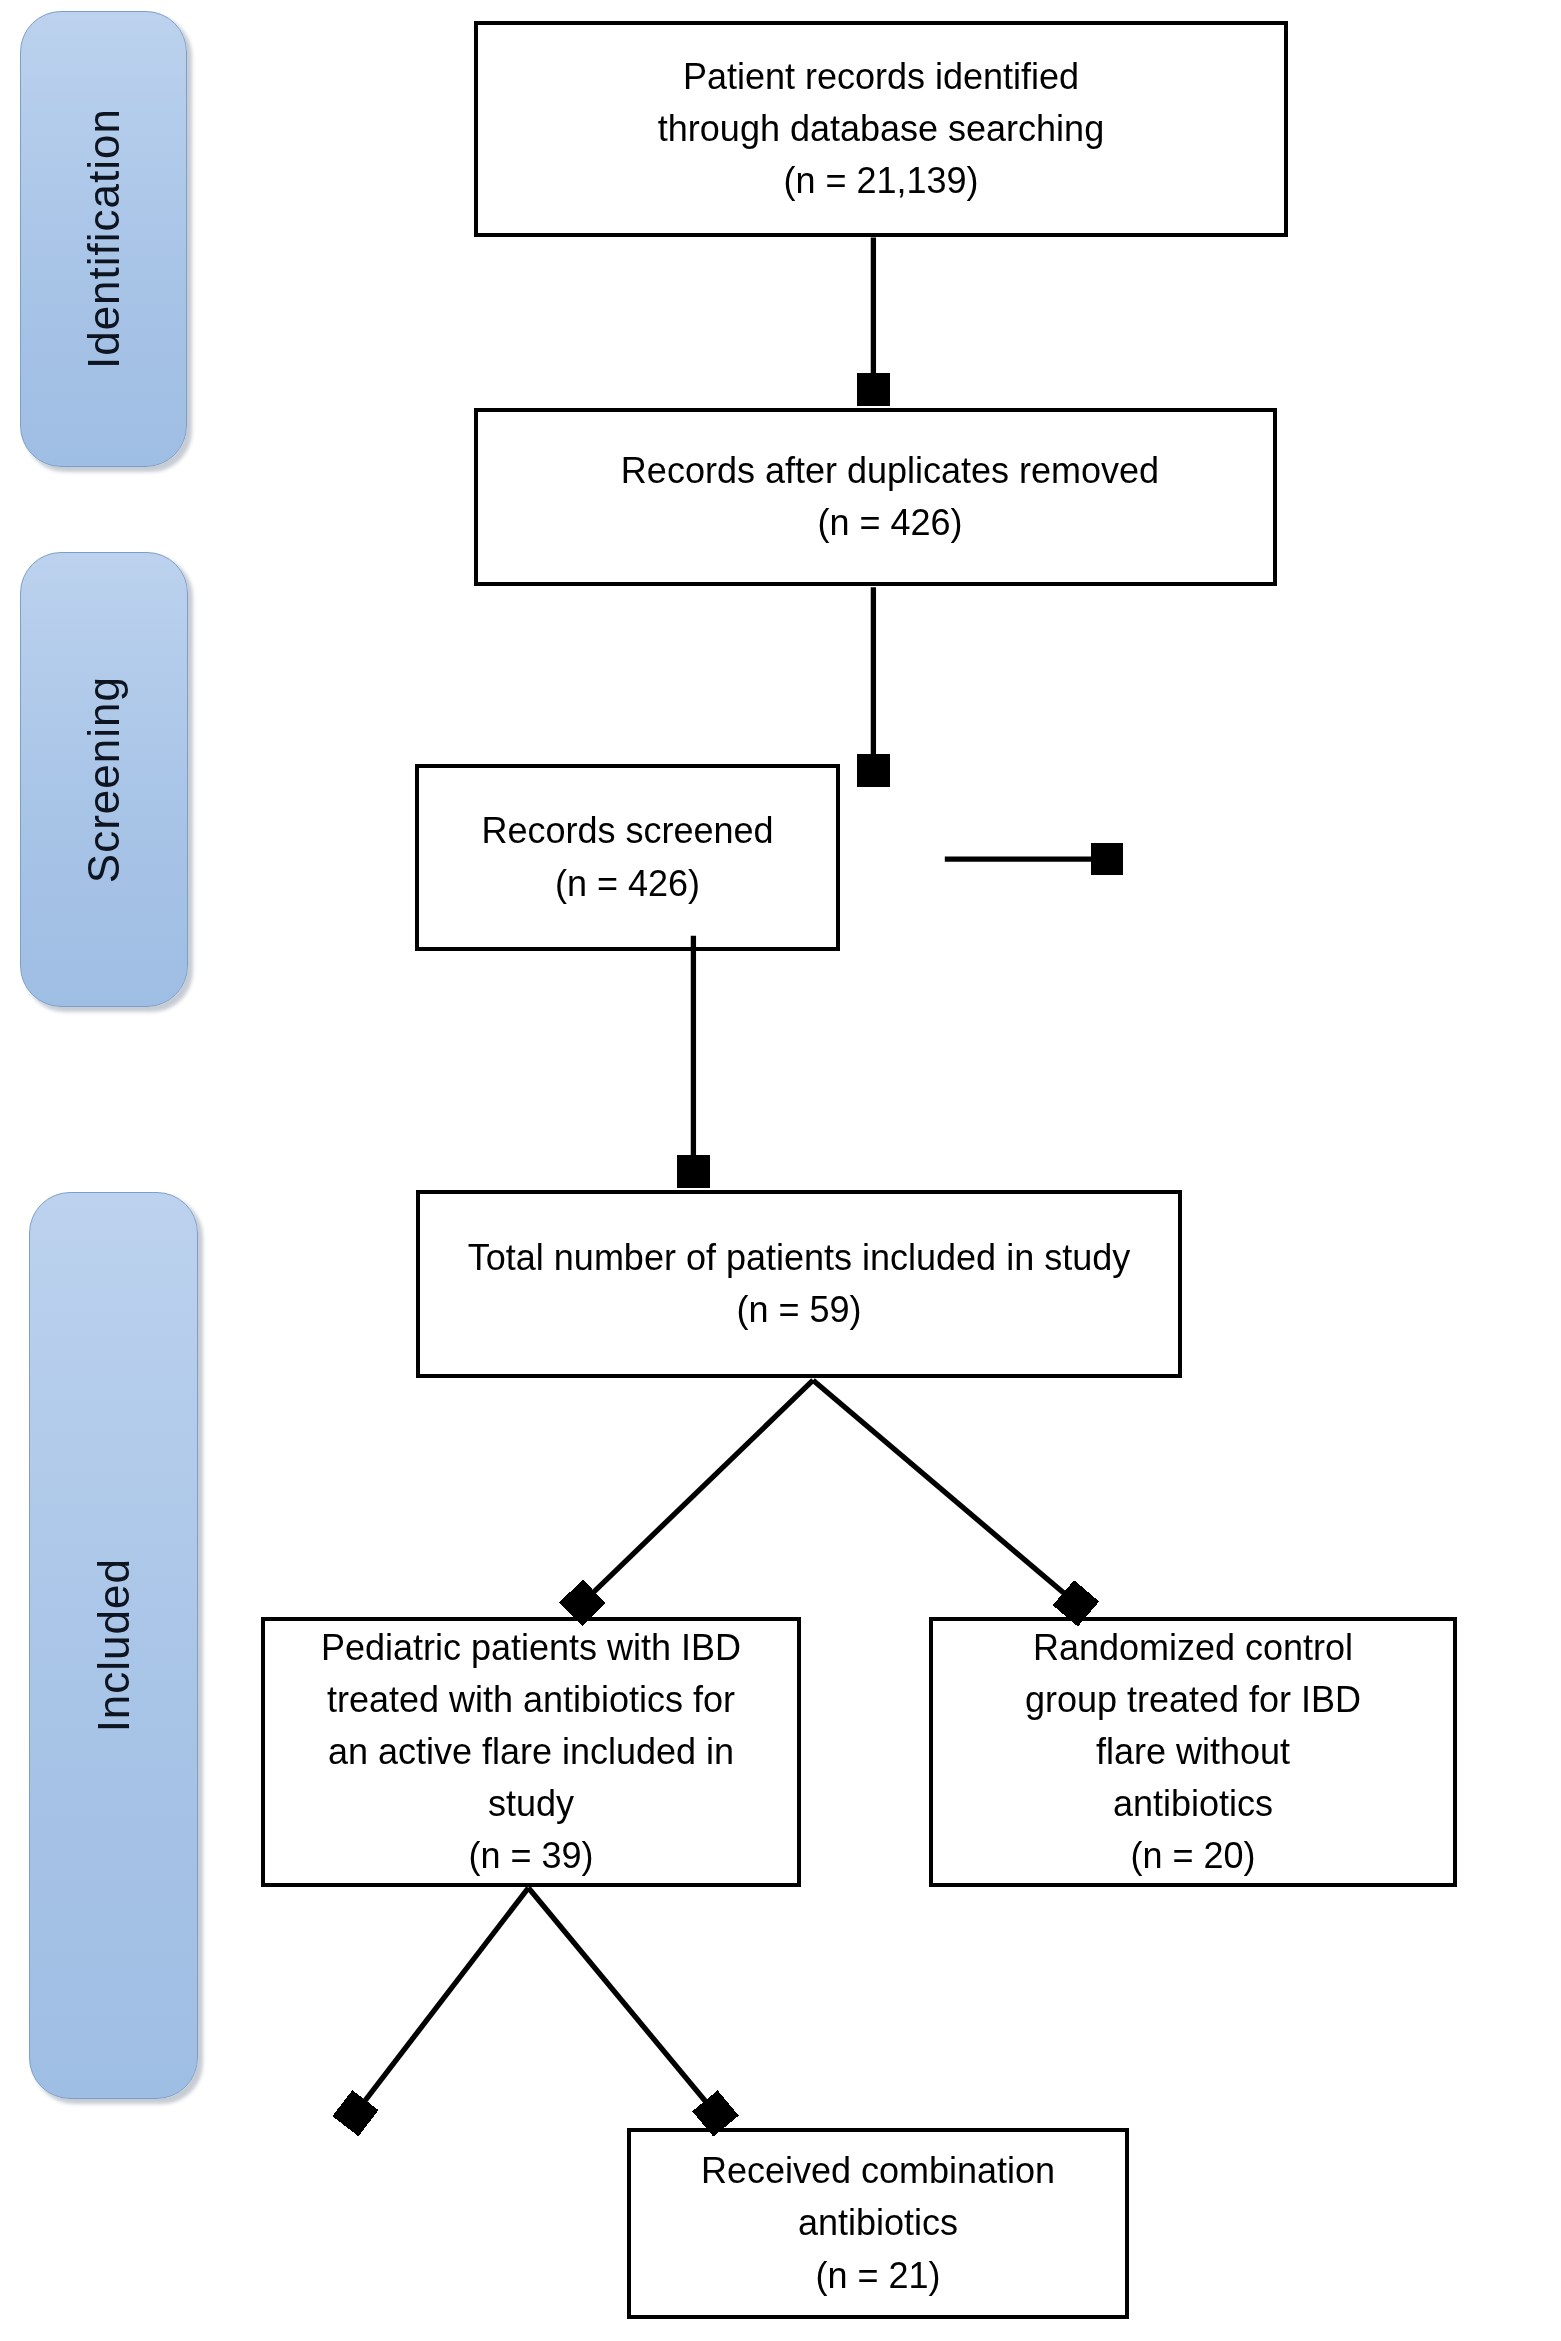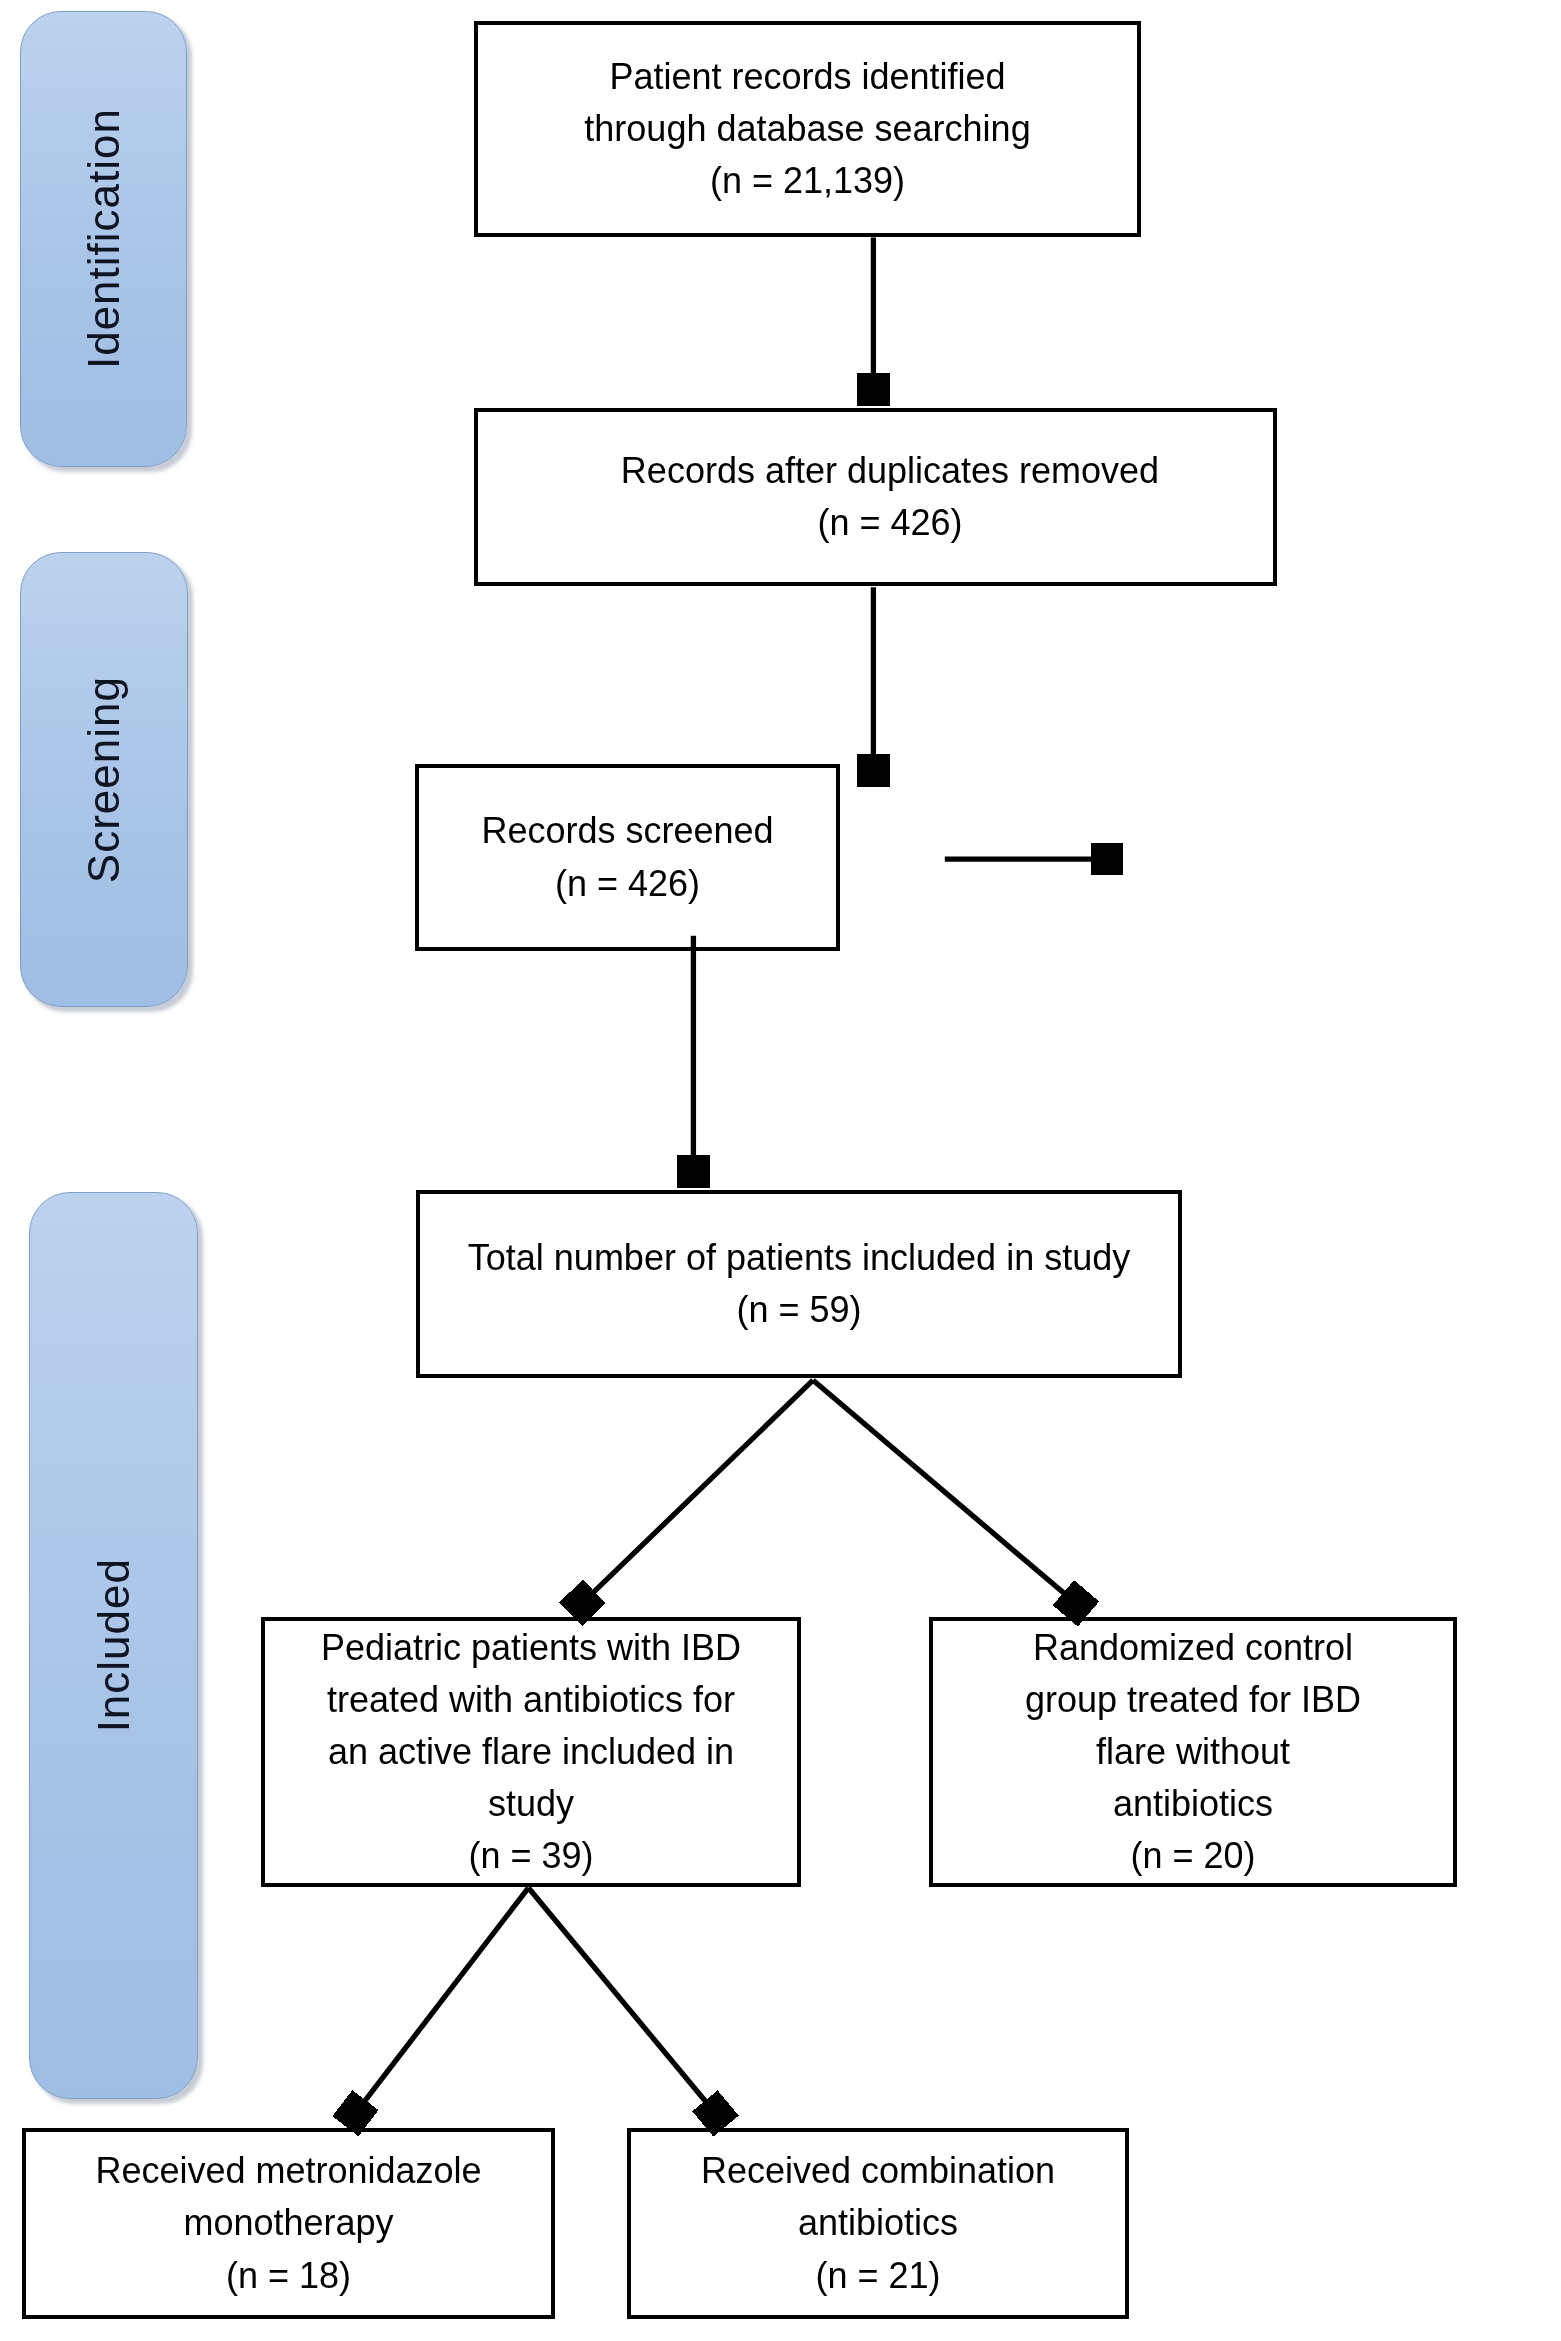--- a/index.html
+++ b/index.html
@@ -79,21 +79,21 @@
   </div>
 
   <div class="stage" style="left:20px; top:552px; width:168px; height:455px;">
     <span class="stage-label">Screening</span>
   </div>
 
   <div class="stage" style="left:29px; top:1192px; width:169px; height:907px;">
     <span class="stage-label">Included</span>
   </div>
 
-  <div class="node" style="left:474px; top:21px; width:667px; height:216px;align-items:center;">
+  <div class="node" style="left:474px; top:21px; width:814px; height:216px;align-items:center;">
     <div class="node-label">Patient records identified
 through database searching
 (n = 21,139)</div>
   </div>
 
   <div class="node" style="left:474px; top:408px; width:803px; height:178px;padding-left:29px;">
     <div class="node-label">Records after duplicates removed
 (n = 426)</div>
   </div>
 
@@ -117,25 +117,20 @@
   </div>
 
   <div class="node" style="left:929px; top:1617px; width:528px; height:270px;">
     <div class="node-label">Randomized control
 group treated for IBD
 flare without
 antibiotics
 (n = 20)</div>
   </div>
 
-  <div class="node" style="left:22px; top:2128px; width:533px; height:191px;">
-    <div class="node-label">Received metronidazole
-monotherapy
-(n = 18)</div>
-  </div>
 
   <div class="node" style="left:627px; top:2128px; width:502px; height:191px;">
     <div class="node-label">Received combination
 antibiotics
 (n = 21)</div>
   </div>
 
   <svg class="arrows" viewBox="0 0 3235 4853" xmlns="http://www.w3.org/2000/svg">
     <defs>
       <marker id="ah" viewBox="0 0 10 10" refX="8.5" refY="5" markerWidth="6.2" markerHeight="6.2" orient="auto">

